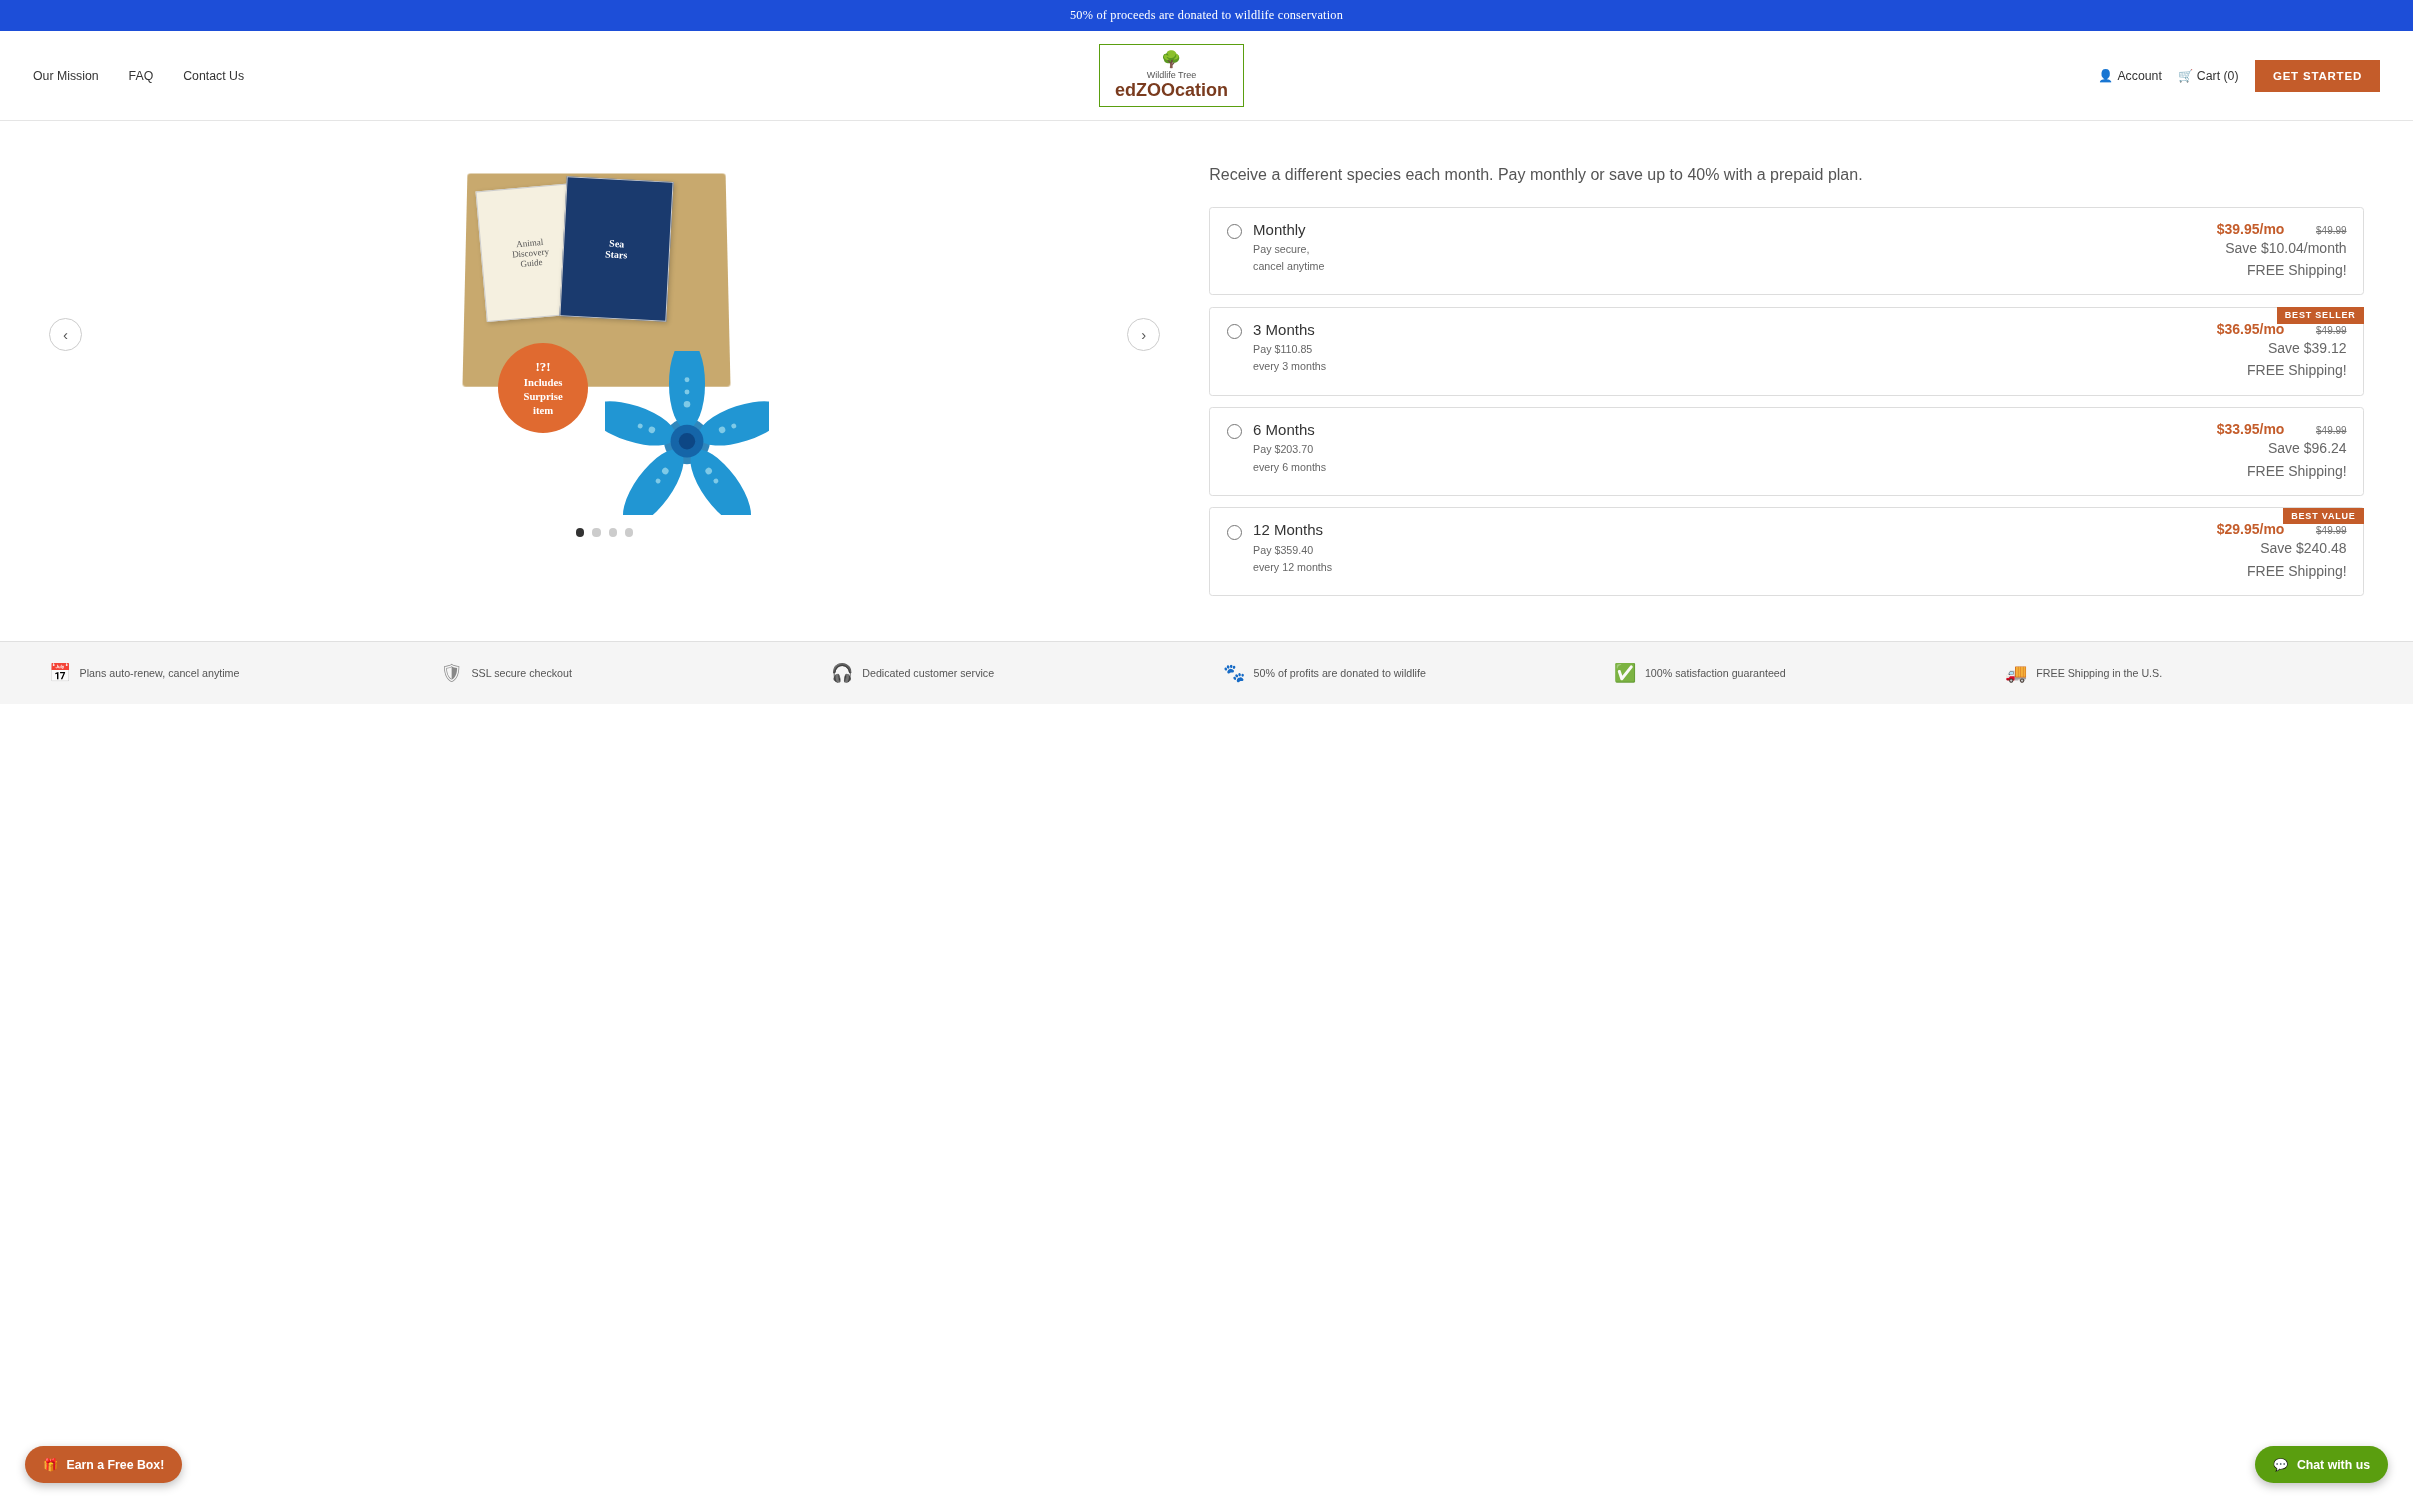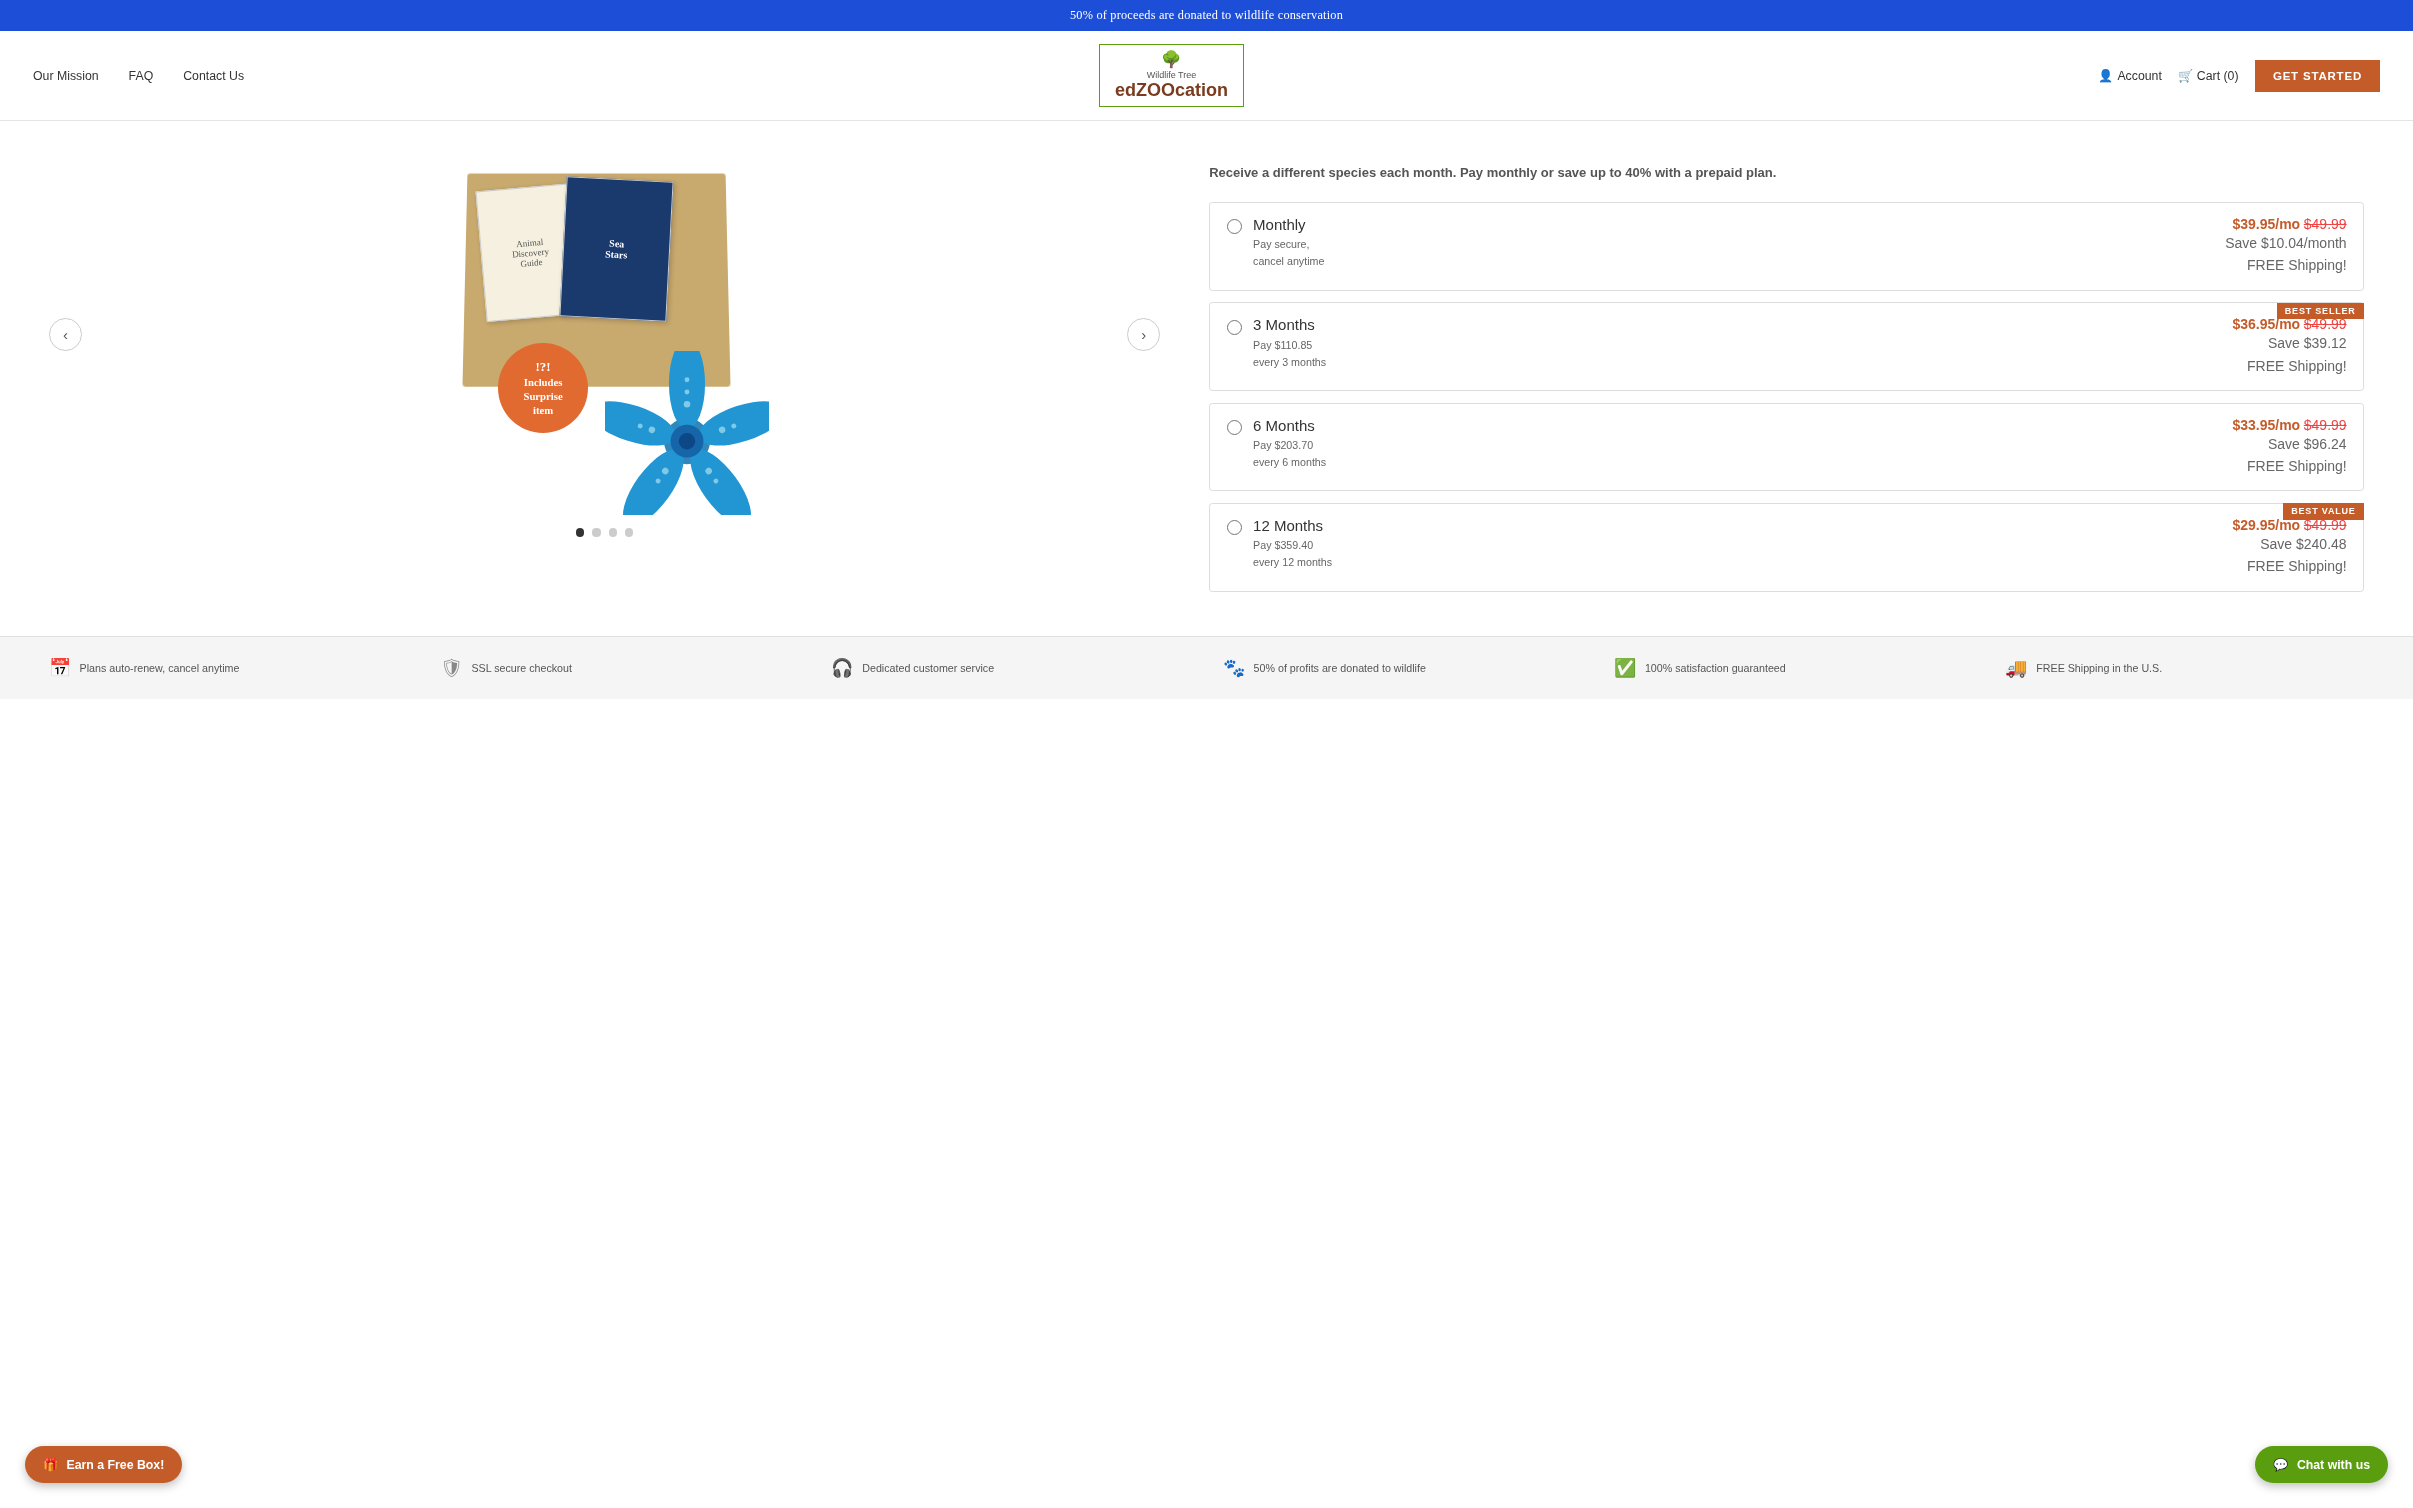--- a/index.html
+++ b/index.html
@@ -190,26 +190,25 @@
       padding-top: 8.2px;
     }
     .billing-title {
       font-size: 23px;
       font-weight: bold;
       color: #7a3b1e;
       margin-bottom: 10px;
       font-family: Georgia, serif;
     }
     .billing-subtitle {
-      font-size: 13px;
+      font-size: 16px;
       color: #555;
       margin-bottom: 20px;
       line-height: 1.5;
       font-family: Arial, sans-serif;
-      font-weight: bold;
     }
 
     
     .billing-option {
       border: 0.8px solid #ddd;
       border-radius: 3.3px;
       padding: 13px 16.4px;
       margin-bottom: 11.5px;
       position: relative;
       display: flex;
@@ -242,23 +241,24 @@
     .billing-option-price {
       text-align: right;
       font-family: Arial, sans-serif;
     }
     .price-current {
       color: #c45c2a;
       font-size: 14px;
       font-weight: bold;
     }
     .price-old {
-      color: #ef4444;
+      color: #737373;
       text-decoration: line-through;
-      font-size: 14px;
+      font-size: 10px;
+      margin-left: 28px;
     }
     .price-save {
       font-size: 14px;
       color: #666;
       display: block;
       line-height: 1.6;
     }
     .badge-tag {
       position: absolute;
       top: -0.8px;

